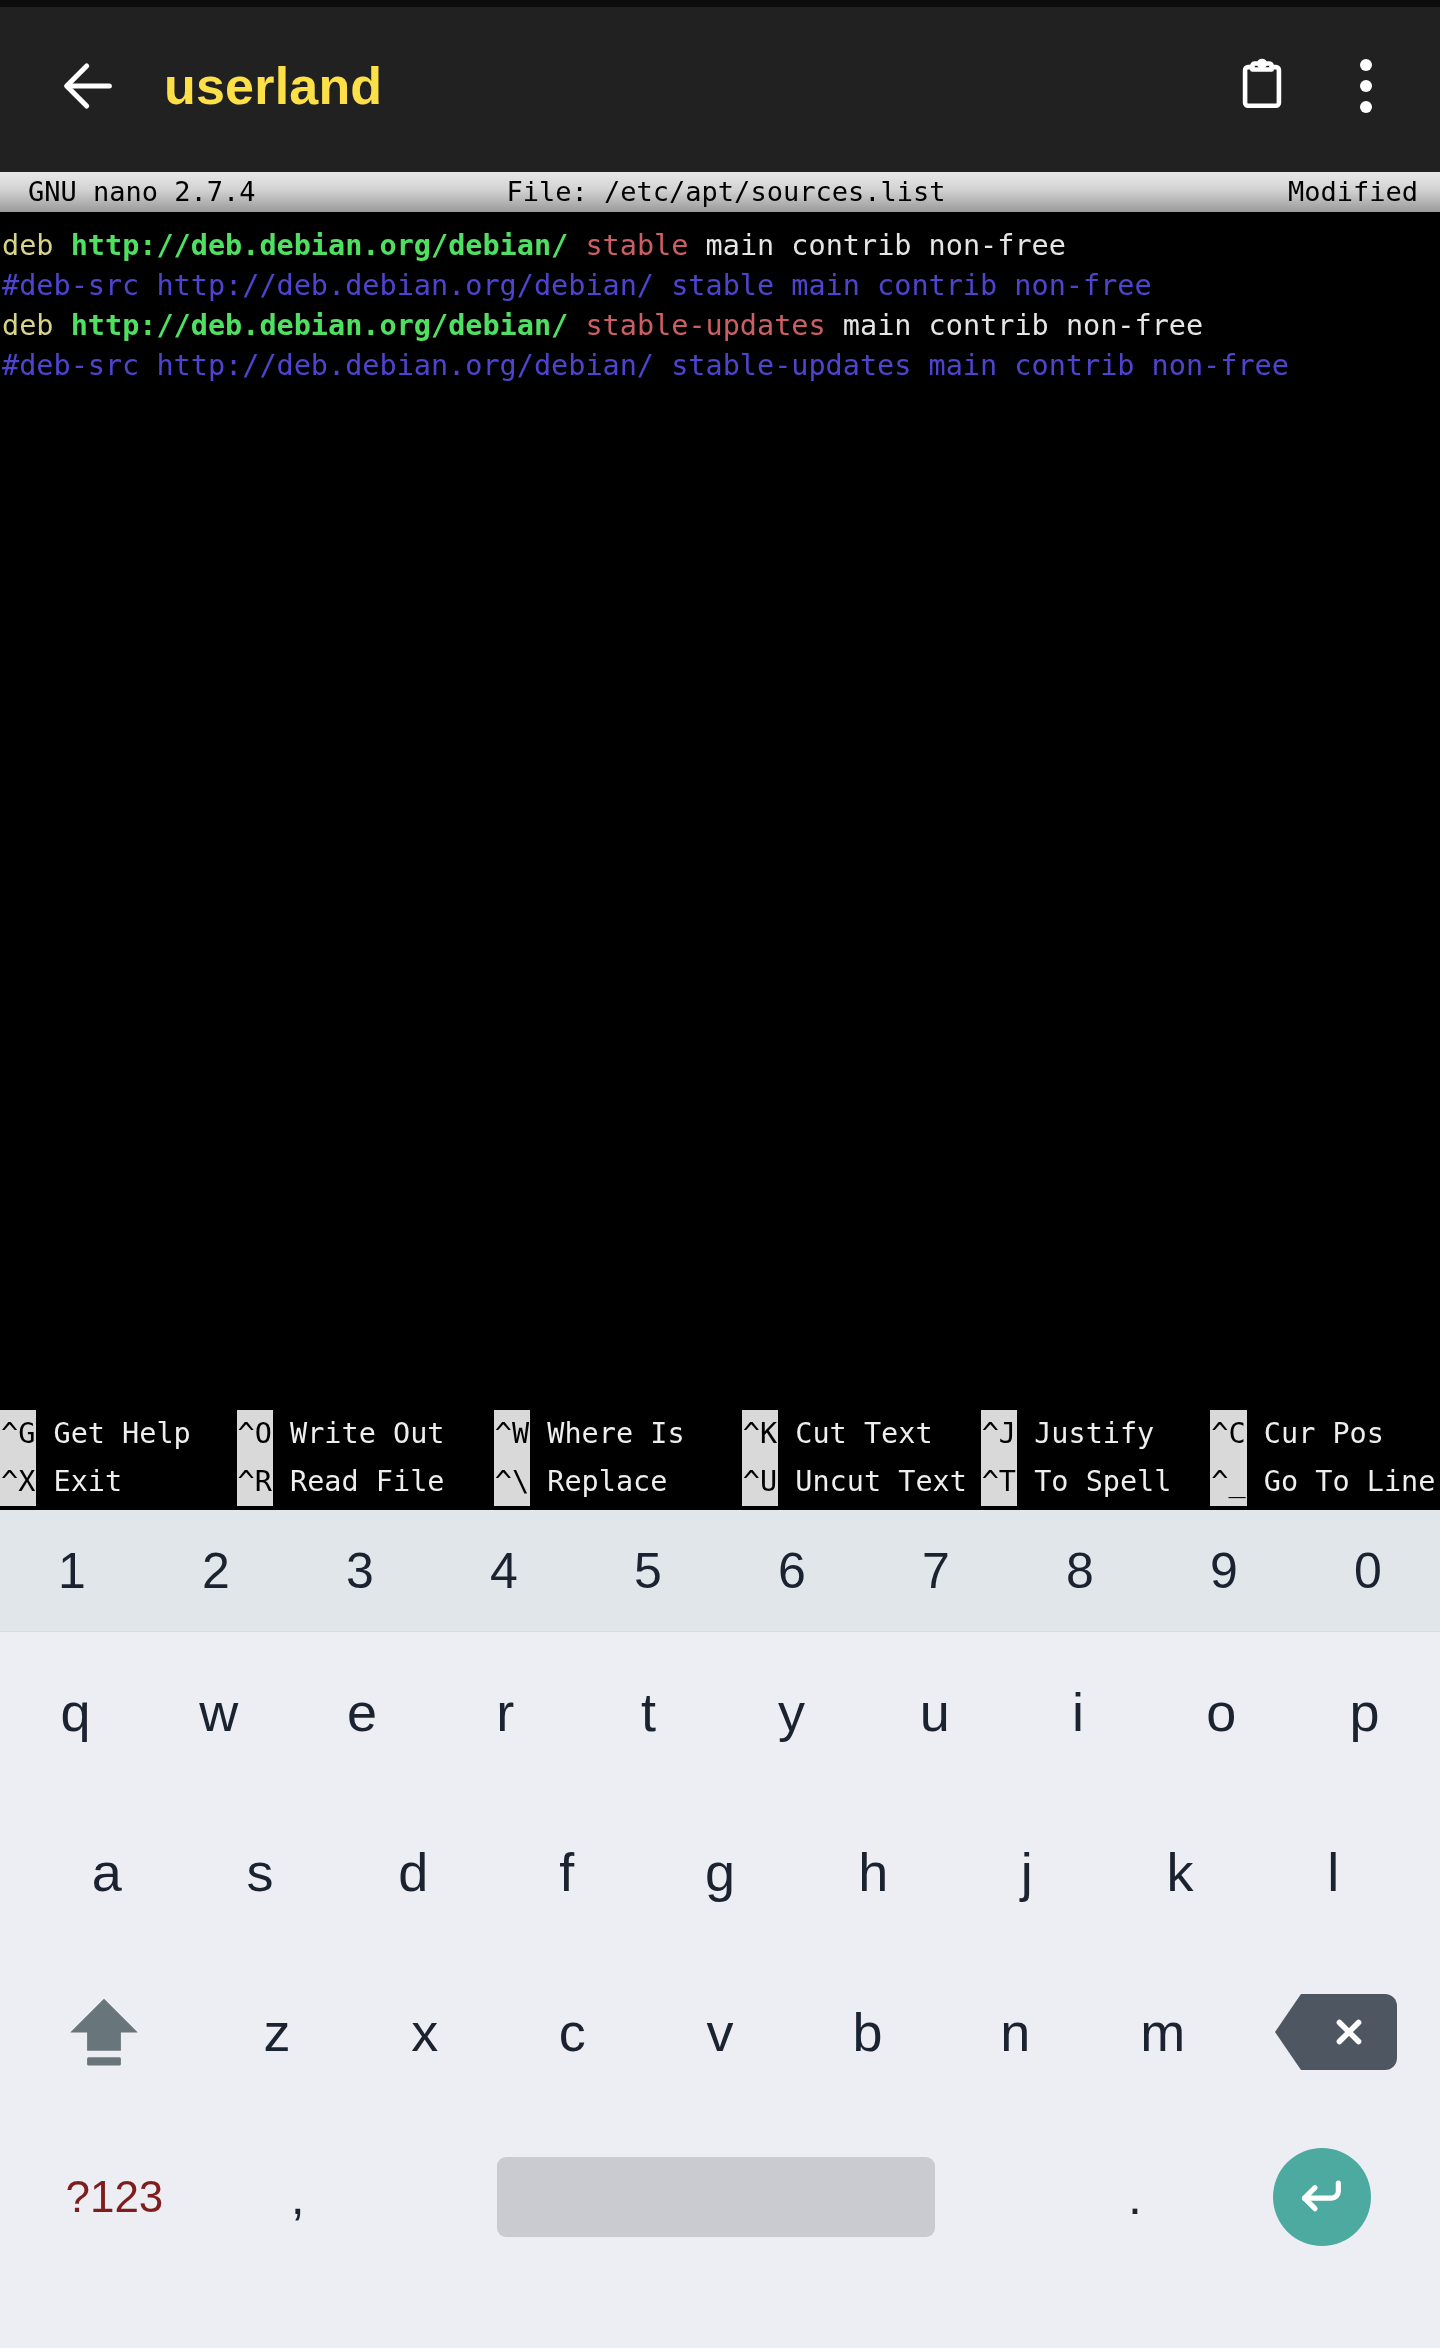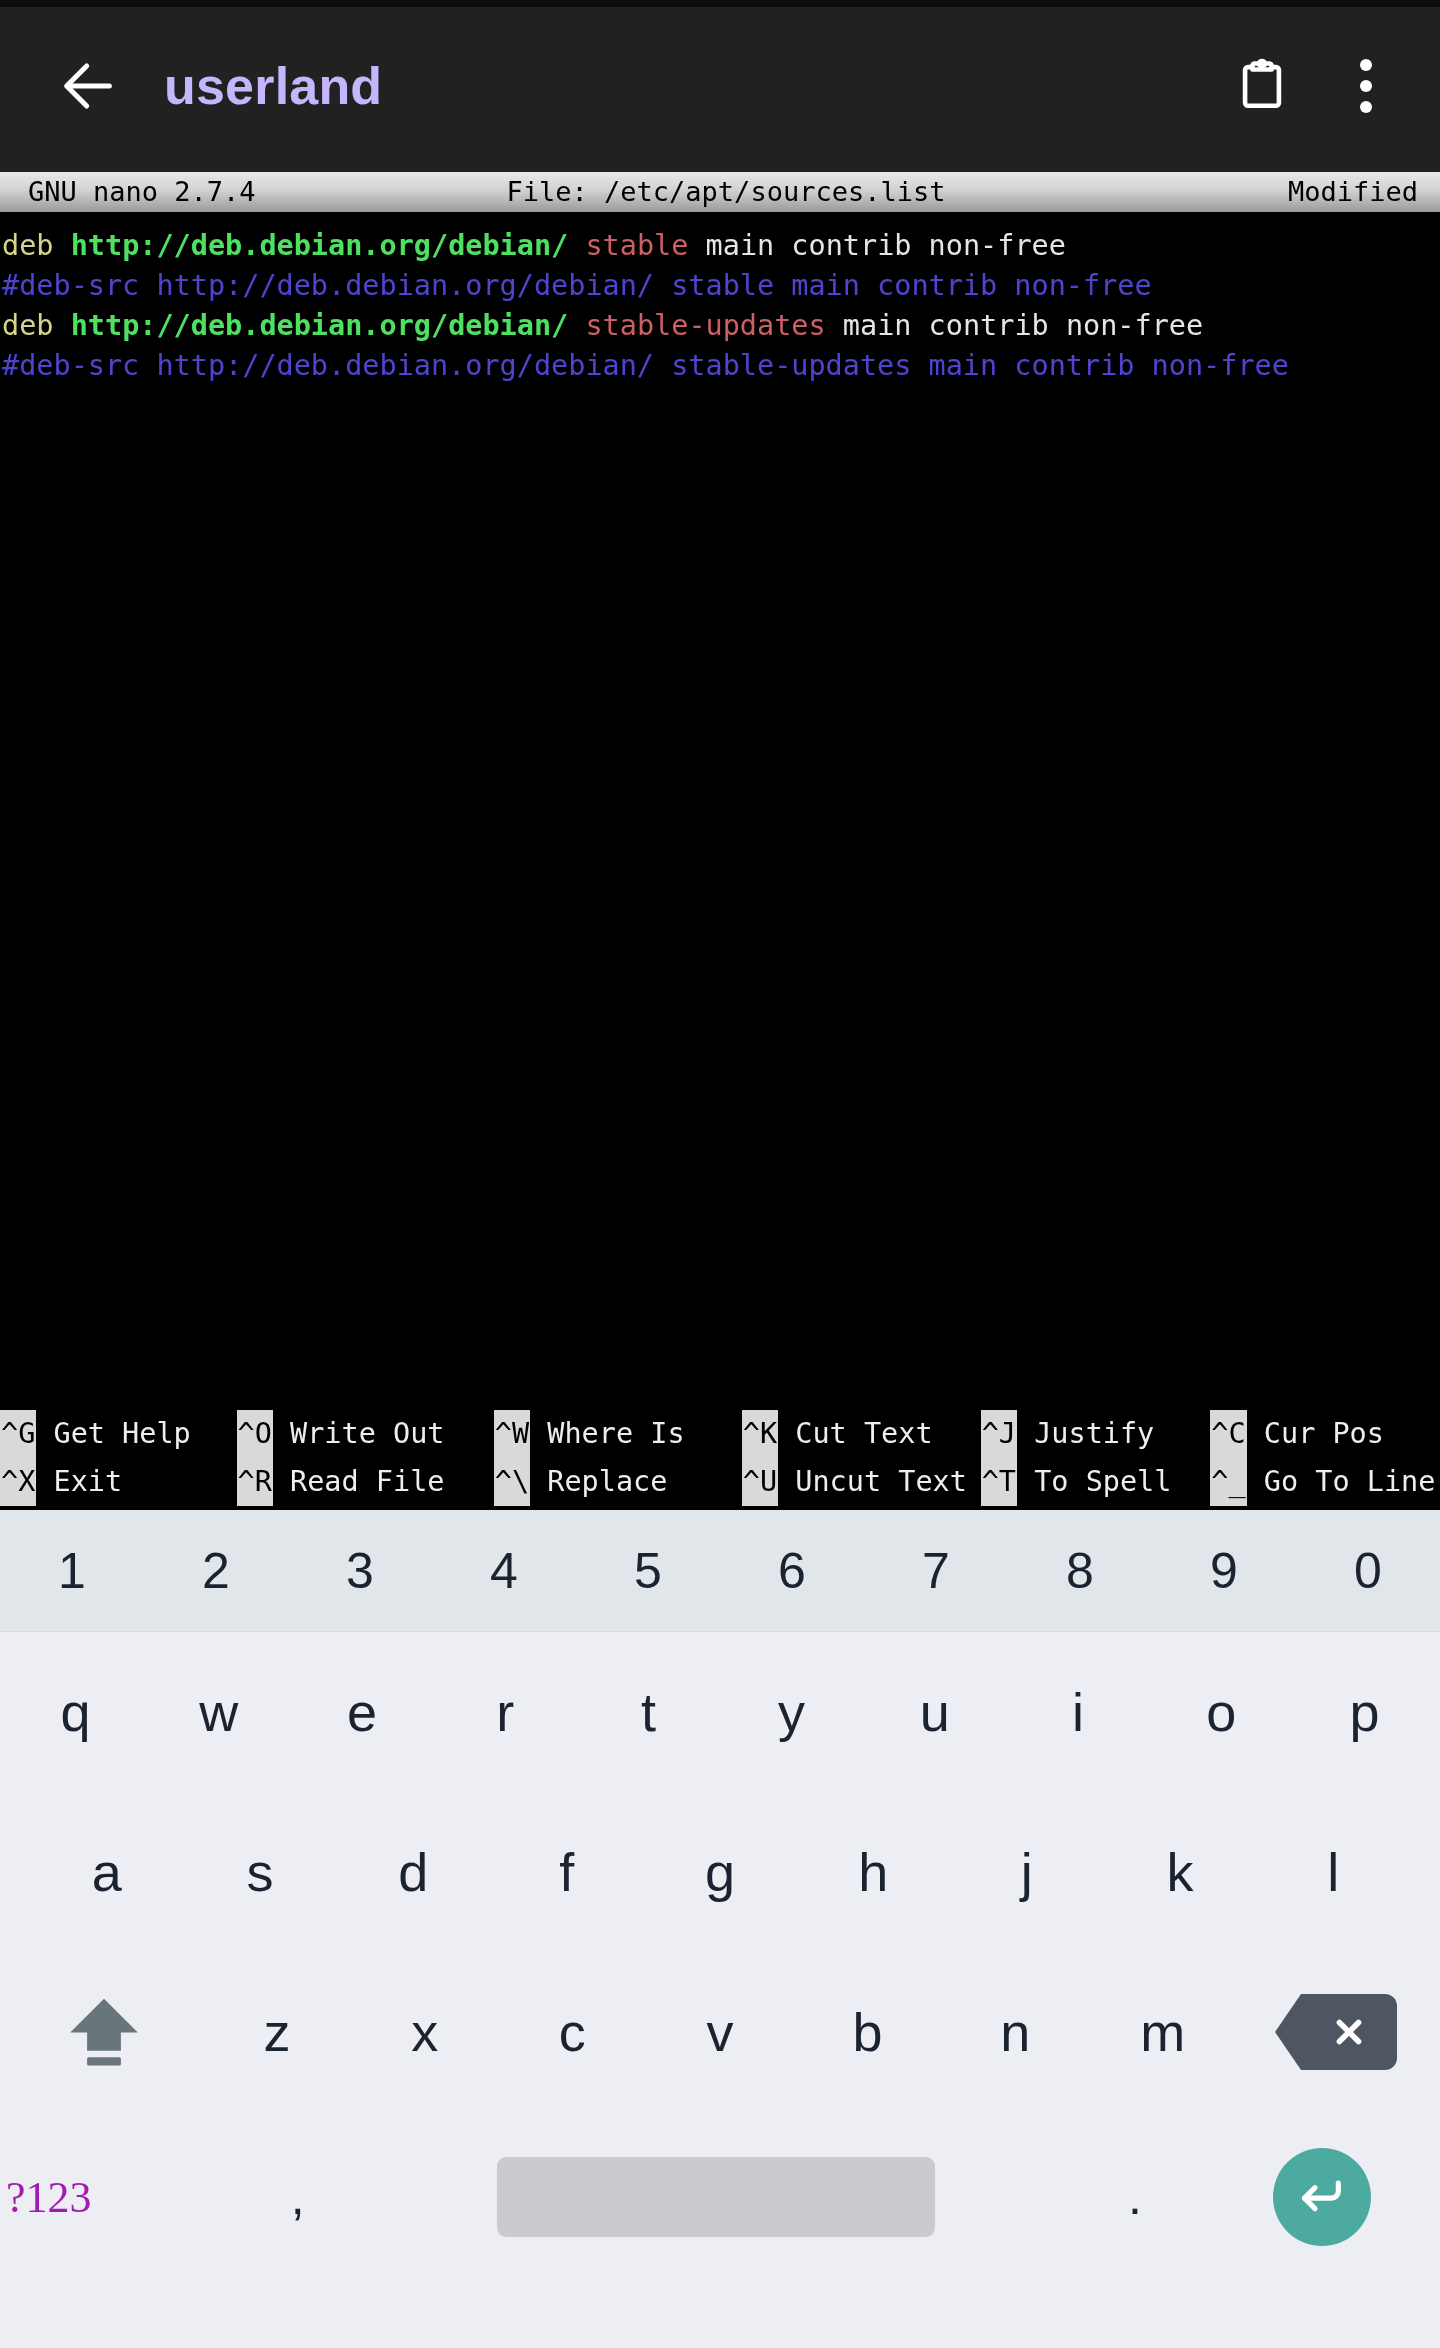--- a/index.html
+++ b/index.html
@@ -44,21 +44,21 @@
   .back-btn {
     width: 96px;
     height: 96px;
     display: flex;
     align-items: center;
     justify-content: center;
     flex: 0 0 auto;
   }
   .back-btn svg { display: block; }
   .app-title {
-    color: #c4b5fd;
+    color: #fde047;
     font-size: 52px;
     font-weight: bold;
     letter-spacing: 0.2px;
     margin-left: 28px;
     white-space: nowrap;
     flex: 1 1 auto;
   }
   .appbar-actions {
     display: flex;
     align-items: center;
@@ -229,23 +229,24 @@
   }
   .kb-row-5 {
     display: flex;
     align-items: center;
     height: 170px;
     padding: 0 6px;
     box-sizing: border-box;
   }
   .key-sym {
     flex: 1.45 1 0;
+    text-align: center;
     font-size: 44px;
-    color: #a21caf;
-    font-family: Liberation Serif, serif;
+    color: #7f1d1d;
+    font-family: Liberation Sans, sans-serif;
   }
   .key-comma {
     flex: 1 1 0;
     text-align: center;
     font-size: 50px;
     color: #1b2330;
   }
   .key-space {
     flex: 4.6 1 0;
     display: flex;

